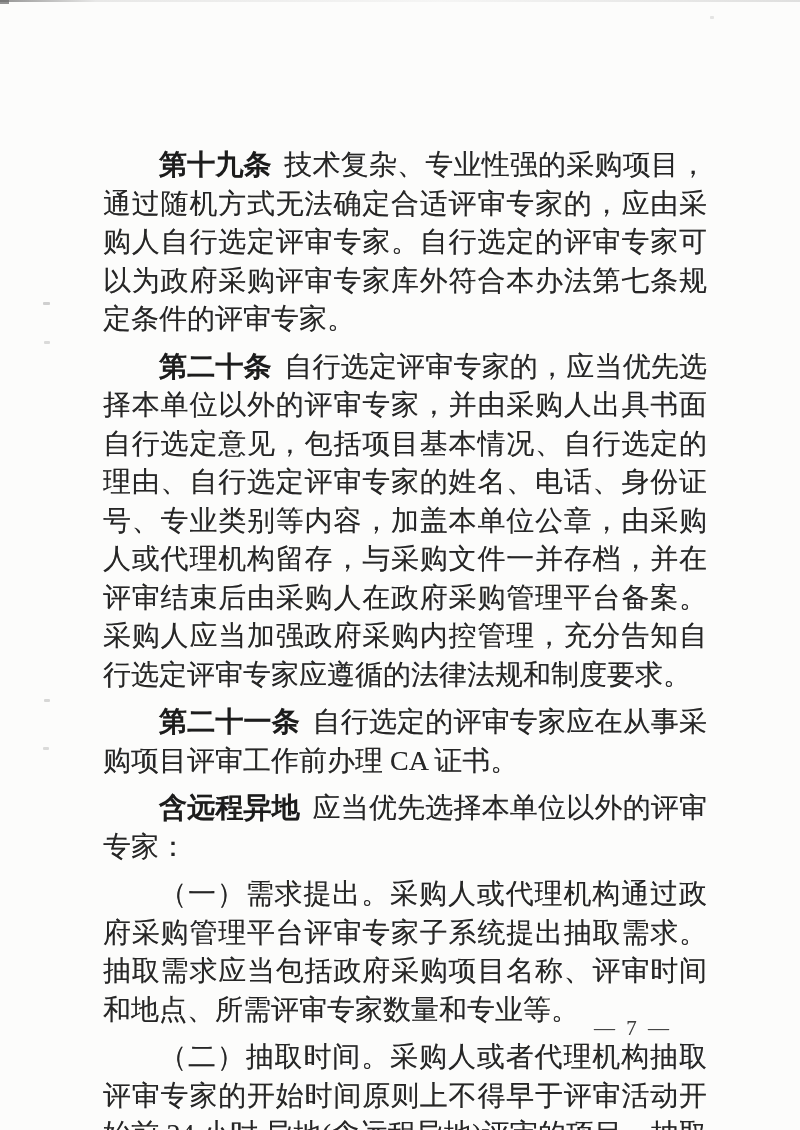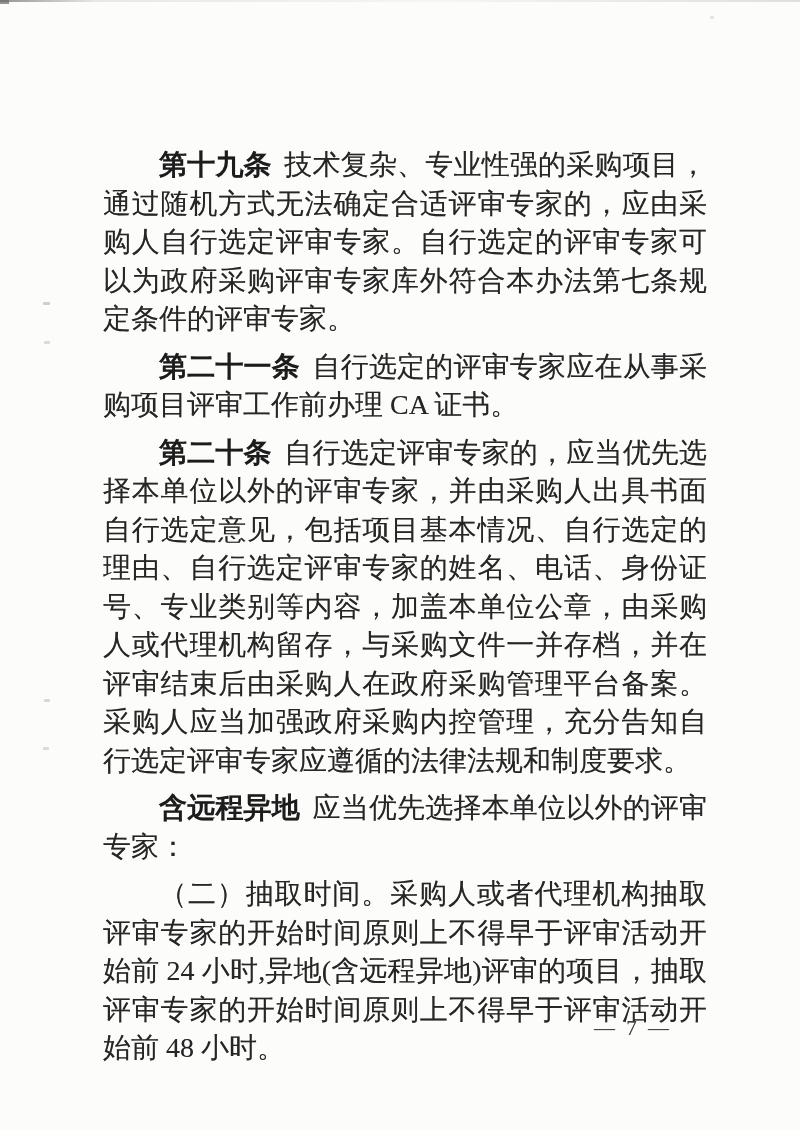--- a/index.html
+++ b/index.html
@@ -73,20 +73,21 @@
   <div class="scan-edge"></div>
   <div class="corner-mark"></div>
   <div class="speck s1"></div>
   <div class="speck s2"></div>
   <div class="speck s3"></div>
   <div class="speck s4"></div>
   <div class="speck s5"></div>
 
   <main class="body-text" id="doc-body">
       <p class="para"><span class="article-heading">第十九条</span><span>技术复杂、专业性强的采购项目，通过随机方式无法确定合适评审专家的，应由采购人自行选定评审专家。自行选定的评审专家可以为政府采购评审专家库外符合本办法第七条规定条件的评审专家。</span></p>
+      <p class="para"><span class="article-heading">第二十条</span><span>自行选定评审专家的，应当优先选择本单位以外的评审专家，并由采购人出具书面自行选定意见，包括项目基本情况、自行选定的理由、自行选定评审专家的姓名、电话、身份证号、专业类别等内容，加盖本单位公章，由采购人或代理机构留存，与采购文件一并存档，并在评审结束后由采购人在政府采购管理平台备案。采购人应当加强政府采购内控管理，充分告知自行选定评审专家应遵循的法律法规和制度要求。</span></p>
       <p class="para"><span class="article-heading">第二十一条</span><span>自行选定的评审专家应在从事采购项目评审工作前办理 CA 证书。</span></p>
-      <p class="para"><span class="article-heading">第二十条</span><span>自行选定评审专家的，应当优先选择本单位以外的评审专家，并由采购人出具书面自行选定意见，包括项目基本情况、自行选定的理由、自行选定评审专家的姓名、电话、身份证号、专业类别等内容，加盖本单位公章，由采购人或代理机构留存，与采购文件一并存档，并在评审结束后由采购人在政府采购管理平台备案。采购人应当加强政府采购内控管理，充分告知自行选定评审专家应遵循的法律法规和制度要求。</span></p>
       <p class="para"><span class="article-heading">含远程异地</span><span>应当优先选择本单位以外的评审专家：</span></p>
+      <p class="para"><span>（一）需求提出。采购人或代理机构通过政府采购管理平台评审专家子系统提出抽取需求。抽取需求应当包括政府采购项目名称、评审时间和地点、所需评审专家数量和专业等。</span></p>
       <p class="para"><span>（二）抽取时间。采购人或者代理机构抽取评审专家的开始时间原则上不得早于评审活动开始前 24 小时,异地(含远程异地)评审的项目，抽取评审专家的开始时间原则上不得早于评审活动开始前 48 小时。</span></p>
     </main>
 
   <div class="page-number">— 7 —</div>
 </div>
 
 </body></html>

